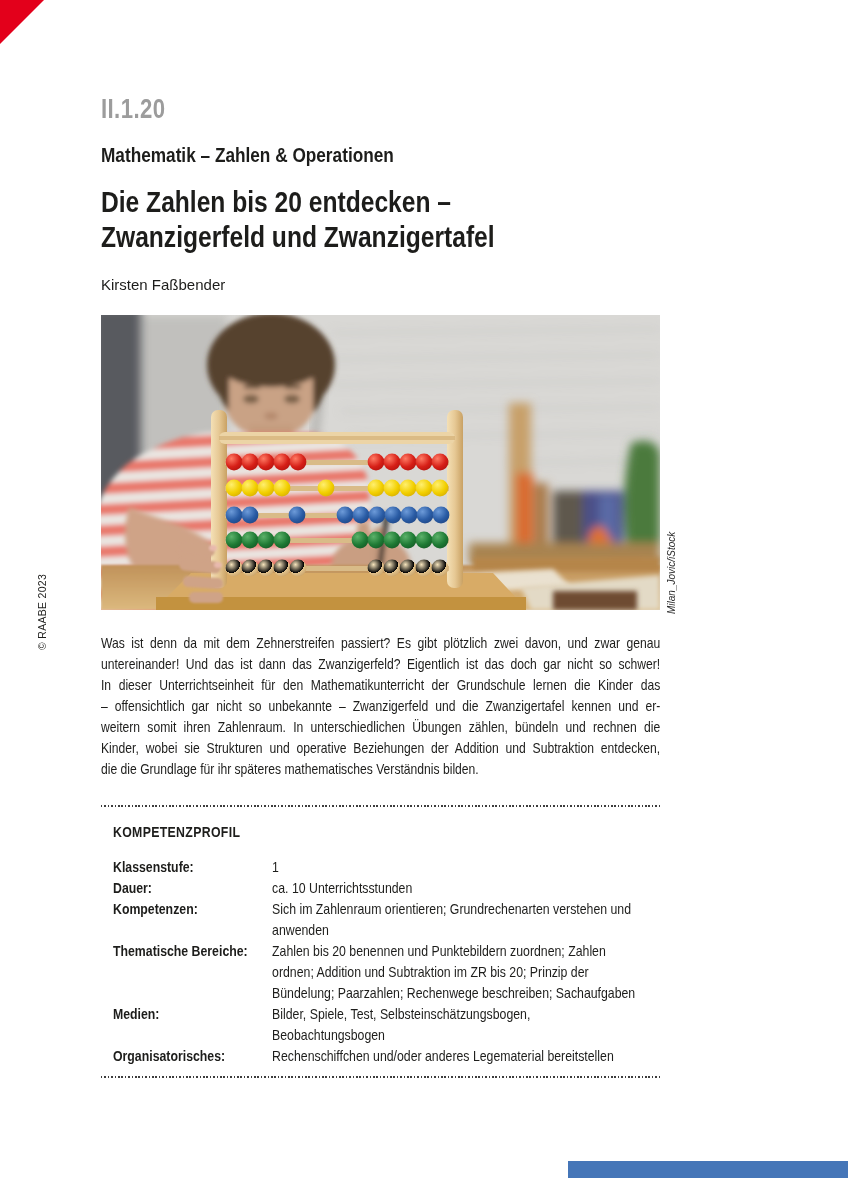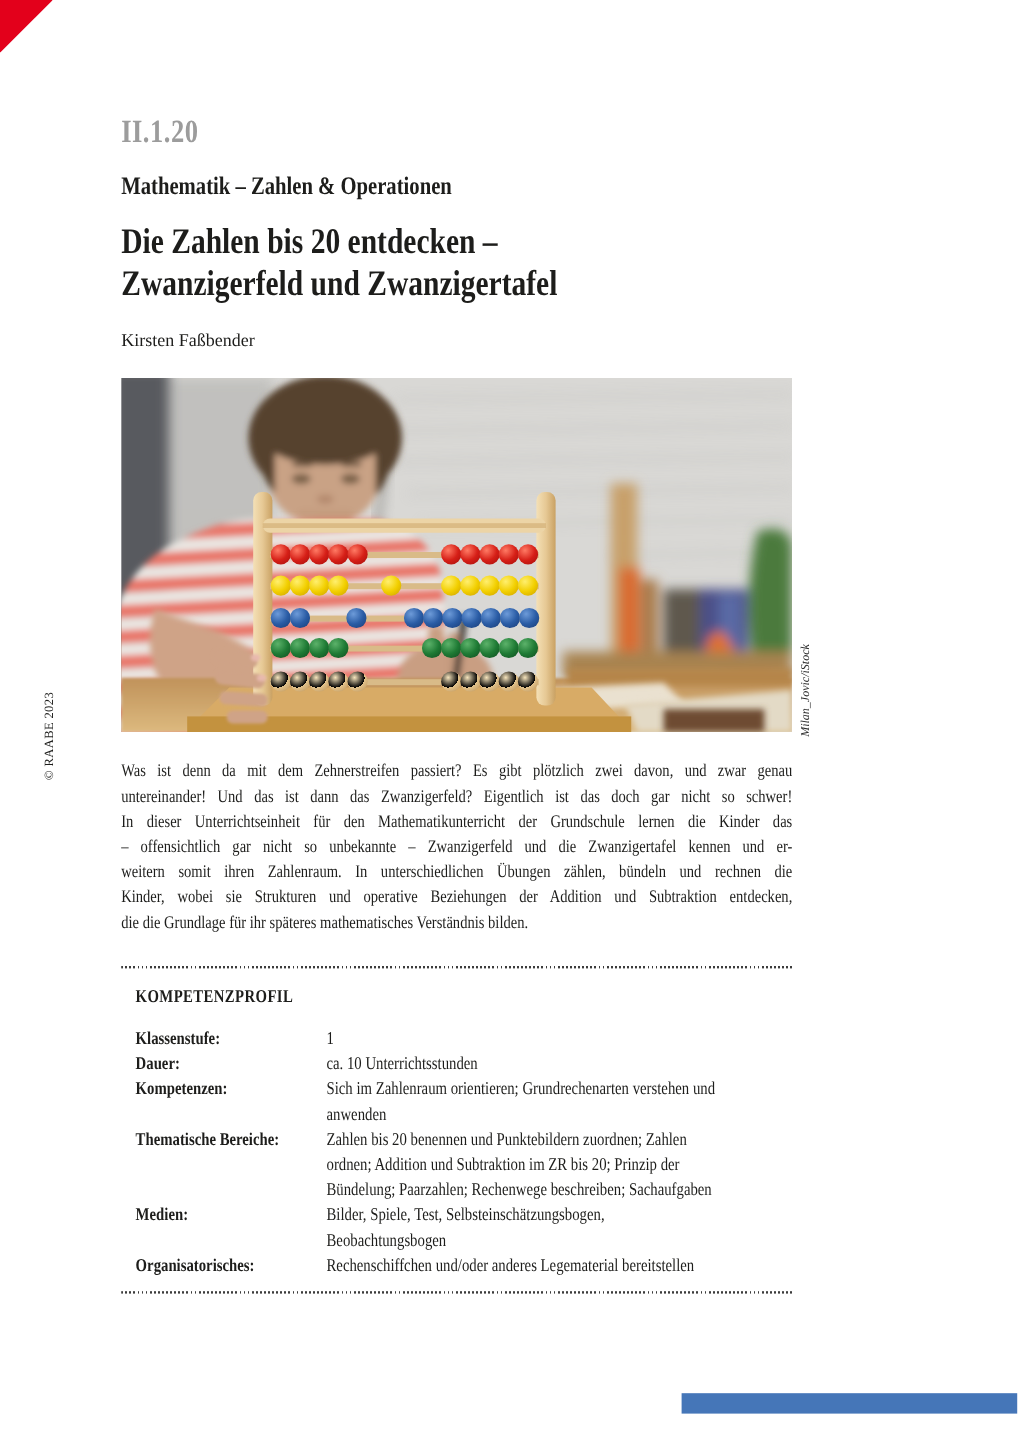--- a/index.html
+++ b/index.html
@@ -1,17 +1,17 @@
 <!DOCTYPE html>
 <html><head>
 <meta charset="utf-8">
 <style>
   html,body{margin:0;padding:0;background:#ffffff;}
   .page{position:relative;width:848px;height:1200px;background:#fff;overflow:hidden;
-        font-family:Liberation Serif, serif;color:#1d1d1b;}
+        font-family:Liberation Sans, sans-serif;color:#1d1d1b;}
   .abs{position:absolute;}
   .cond{transform:scaleX(0.82);transform-origin:0 0;}
   .corner-tri{left:0;top:0;width:44px;height:44px;
               clip-path:polygon(0 0,100% 0,0 100%);}
   .doc-code{left:101px;top:94px;font-size:27px;font-weight:bold;color:#9c9c9c;letter-spacing:.5px;}
   .series{left:101px;top:143px;font-size:21px;font-weight:bold;}
   .title{left:101px;top:184px;font-size:30px;font-weight:bold;line-height:35px;white-space:pre-line;}
   .author{left:101px;top:276px;font-size:15px;}
   .photo{left:101px;top:315px;width:559px;height:295px;overflow:hidden;}
   .vtext{transform-origin:0 0;transform:rotate(-90deg);white-space:nowrap;}

